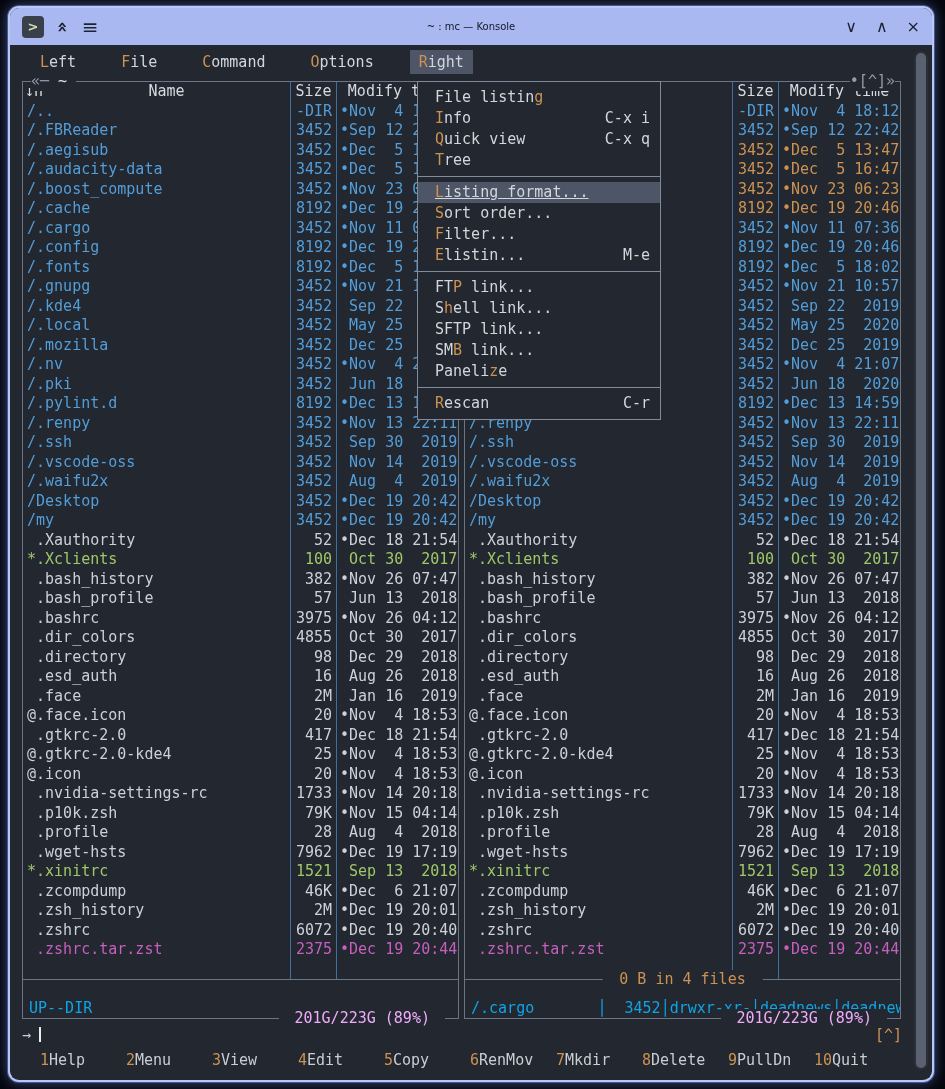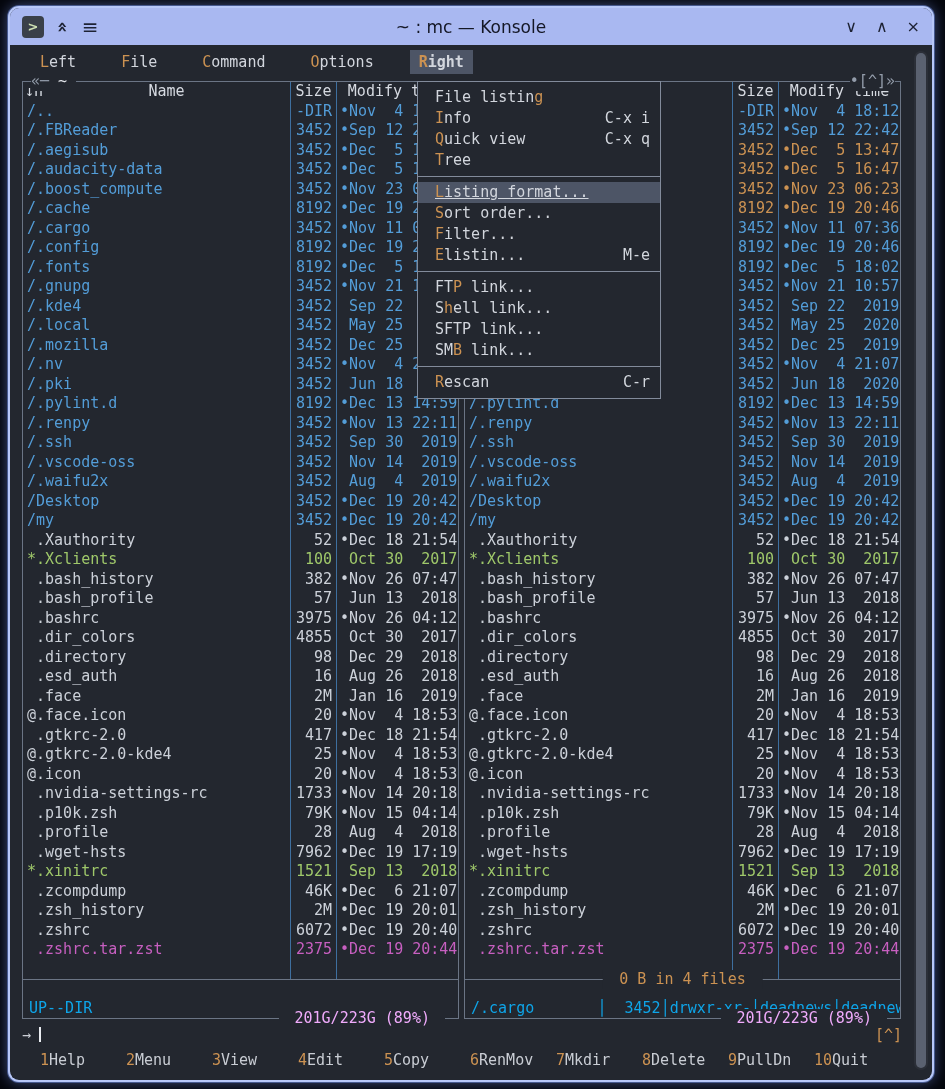--- a/index.html
+++ b/index.html
@@ -13,27 +13,27 @@
           background:var(--bg);border:2px solid #b7c7f8;box-shadow:0 0 0 1px #46598f,0 0 14px rgba(128,158,255,.5);
           overflow:hidden;}
   
   .titlebar{position:relative;height:37px;background:#a9b8f1;display:flex;align-items:center;
             padding:0 12px;font-family:"DejaVu Sans",sans-serif;color:#141725;}
   .tb-left{display:flex;align-items:center;gap:13px;z-index:2;}
   .appicon{width:22px;height:22px;background:#3a4049;border-radius:4px;display:flex;
            align-items:center;justify-content:center;color:#cfe2b4;font-weight:bold;font-size:13px;}
   .tbtn{color:#1d2233;font-size:16px;line-height:1;cursor:default;}
   .rot90{display:inline-block;transform:rotate(90deg);font-weight:bold;font-size:18px;}
-  .tb-title{position:absolute;left:0;right:0;text-align:center;font-size:17px;z-index:1;}
+  .tb-title{position:absolute;left:0;right:0;text-align:center;font-size:10px;z-index:1;}
   .tb-right{margin-left:auto;display:flex;align-items:center;gap:19px;z-index:2;}
   
   .terminal{position:absolute;left:2px;right:2px;top:39px;bottom:2px;background:var(--bg);}
   .menubar{position:absolute;top:3px;left:0;right:0;height:24px;line-height:24px;padding-left:19px;white-space:pre;color:var(--fg);}
   .mitem{display:inline-block;padding:0 9px;margin-right:27px;}
-  .mitem.sel{background:var(--sel);font-weight:bold;}
+  .mitem.sel{background:var(--sel);}
   .hot{color:var(--orange);}
   
   .panels{position:absolute;top:34px;left:10px;display:flex;gap:5px;}
   .panel{position:relative;width:437px;height:938px;border:1px solid var(--border);color:var(--fg);}
   .ptl{position:absolute;top:-10px;left:8px;background:var(--bg);line-height:19px;white-space:pre;z-index:2;}
   .ptl .decor,.ptr .decor{color:#939caa;}
   .ptl .ppath{color:#e2e5ea;}
   .ptr{position:absolute;top:-10px;right:5px;background:var(--bg);line-height:19px;white-space:pre;z-index:2;}
   .phdr,.frow{display:flex;height:var(--rh);line-height:var(--rh);white-space:pre;overflow:hidden;}
   .c-name{flex:1;padding-left:4px;overflow:hidden;}
@@ -225,20 +225,21 @@
           <div class="ddsep"></div>
           <div class="dditem sel"><span class="lab"><span></span><span class="hot">L</span><span>isting format...</span></span><span class="sc"></span></div>
           <div class="dditem"><span class="lab"><span></span><span class="hot">S</span><span>ort order...</span></span><span class="sc"></span></div>
           <div class="dditem"><span class="lab"><span></span><span class="hot">F</span><span>ilter...</span></span><span class="sc"></span></div>
           <div class="dditem"><span class="lab"><span></span><span class="hot">E</span><span>listin...</span></span><span class="sc">M-e</span></div>
           <div class="ddsep"></div>
           <div class="dditem"><span class="lab"><span>FT</span><span class="hot">P</span><span> link...</span></span><span class="sc"></span></div>
           <div class="dditem"><span class="lab"><span>S</span><span class="hot">h</span><span>ell link...</span></span><span class="sc"></span></div>
           <div class="dditem"><span class="lab"><span>SFTP link...</span><span class="hot"></span><span></span></span><span class="sc"></span></div>
           <div class="dditem"><span class="lab"><span>SM</span><span class="hot">B</span><span> link...</span></span><span class="sc"></span></div>
+          <div class="dditem"><span class="lab"><span>Paneli</span><span class="hot">z</span><span>e</span></span><span class="sc"></span></div>
           <div class="ddsep"></div>
           <div class="dditem"><span class="lab"><span></span><span class="hot">R</span><span>escan</span></span><span class="sc">C-r</span></div>
         </div>
     </div>
 
     <div class="cmdline"><span>→</span><span class="cursor"></span></div>
     <span class="scrollhint">[^]</span>
 
     <div class="fkeybar">
         <span class="fkey"><span class="num">1</span><span class="lab">Help</span></span>

